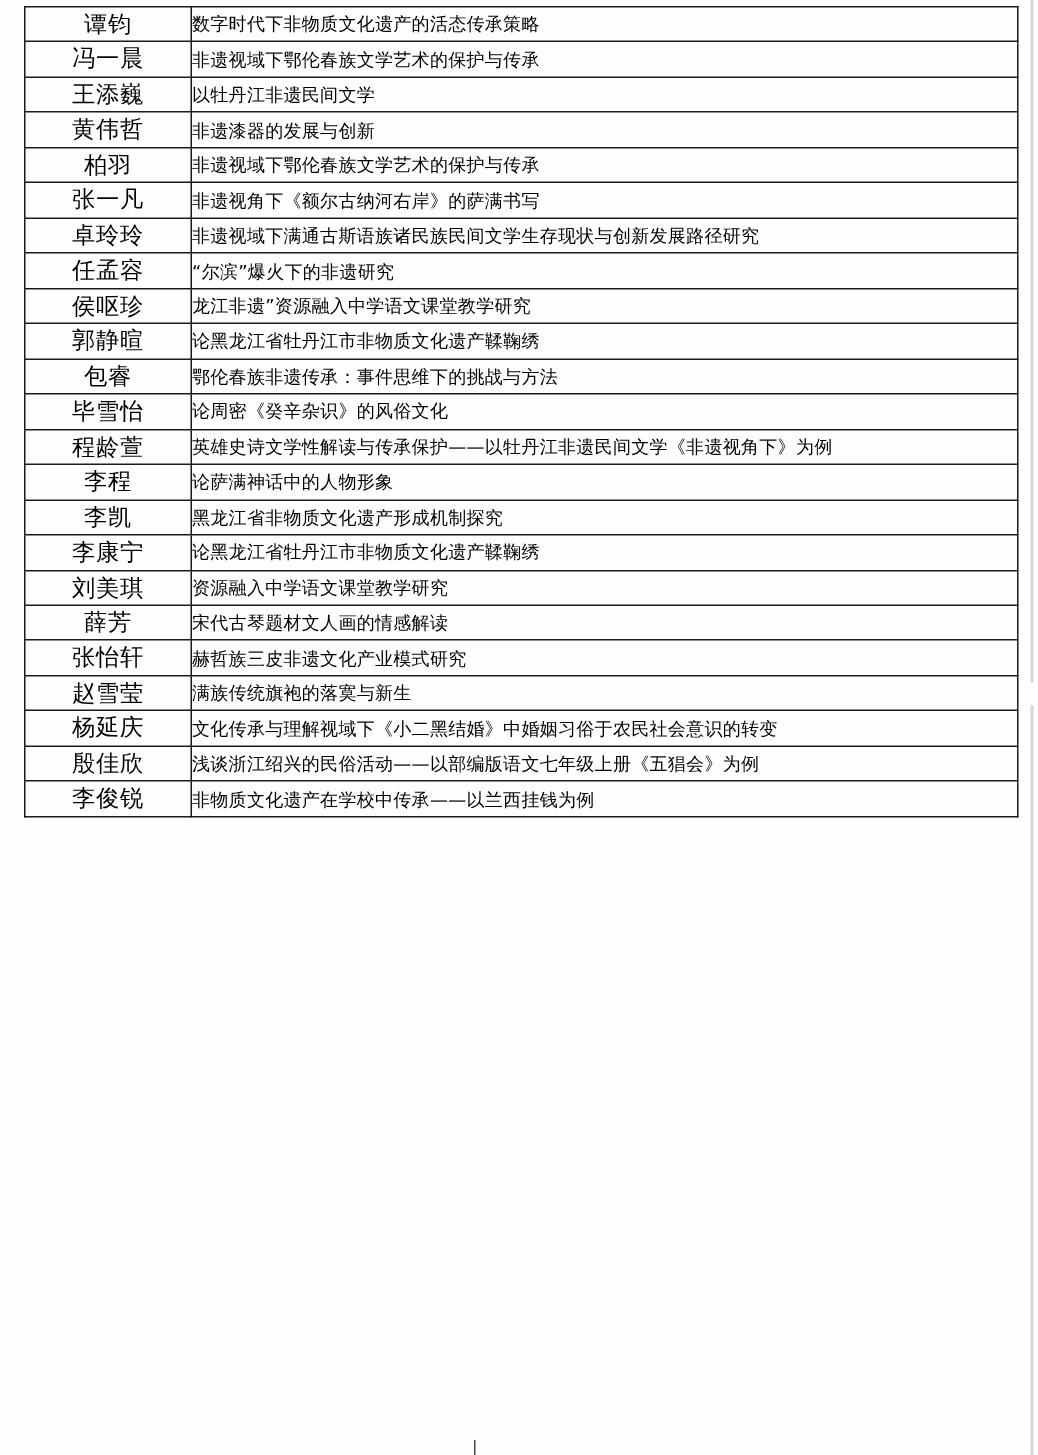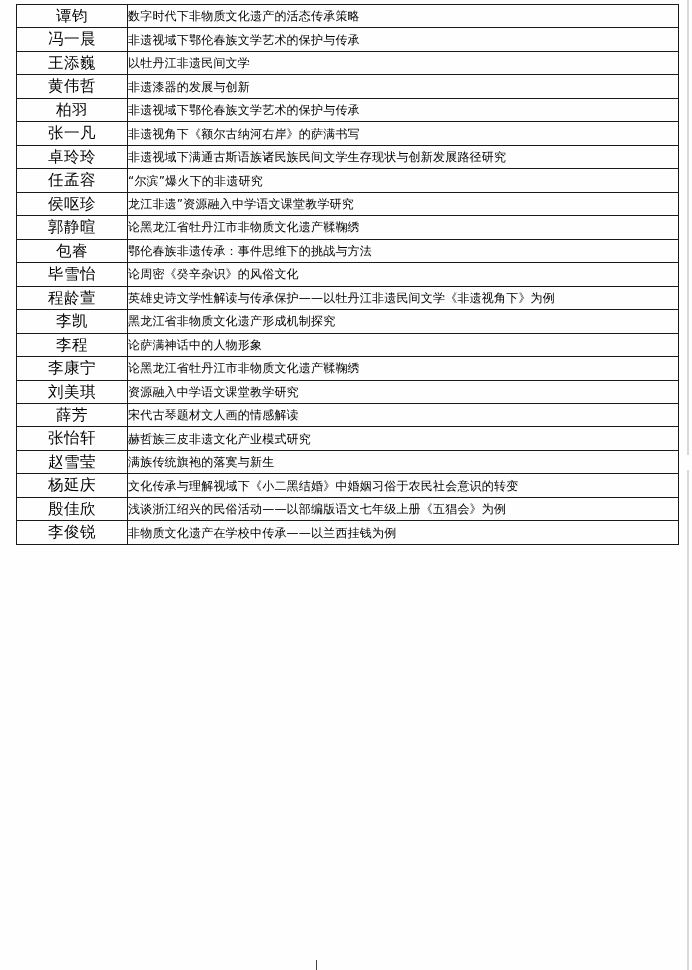--- a/index.html
+++ b/index.html
@@ -192,32 +192,32 @@
           <tr>
             <td class="name-cell">
               <span class="name-inner">程龄萱</span>
             </td>
             <td class="title-cell">
               <span class="title-inner">英雄史诗文学性解读与传承保护——以牡丹江非遗民间文学《非遗视角下》为例</span>
             </td>
           </tr>
           <tr>
             <td class="name-cell">
+              <span class="name-inner">李程</span>
+            </td>
+            <td class="title-cell">
+              <span class="title-inner">论萨满神话中的人物形象</span>
+            </td>
+          </tr>
+          <tr>
+            <td class="name-cell">
               <span class="name-inner">李凯</span>
             </td>
             <td class="title-cell">
               <span class="title-inner">黑龙江省非物质文化遗产形成机制探究</span>
-            </td>
-          </tr>
-          <tr>
-            <td class="name-cell">
-              <span class="name-inner">李程</span>
-            </td>
-            <td class="title-cell">
-              <span class="title-inner">论萨满神话中的人物形象</span>
             </td>
           </tr>
           <tr>
             <td class="name-cell">
               <span class="name-inner">李康宁</span>
             </td>
             <td class="title-cell">
               <span class="title-inner">论黑龙江省牡丹江市非物质文化遗产鞣鞠绣</span>
             </td>
           </tr>

